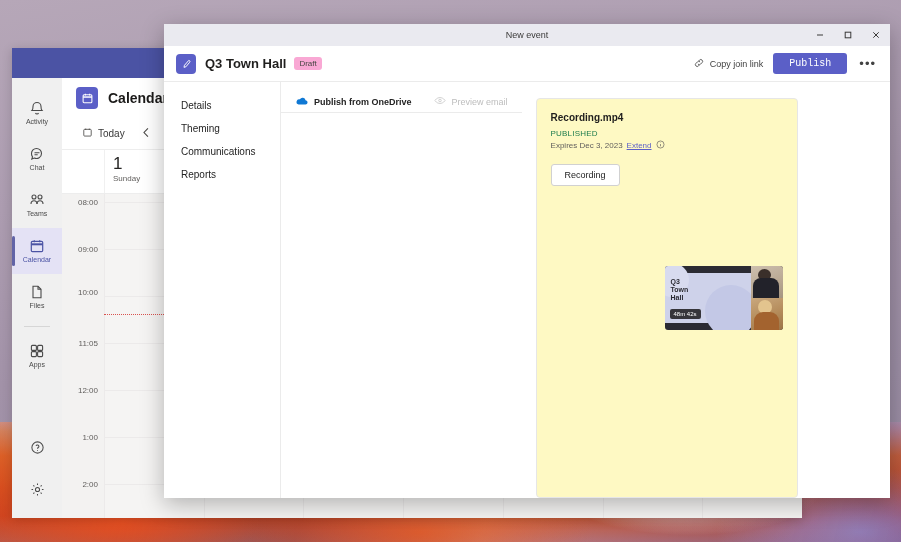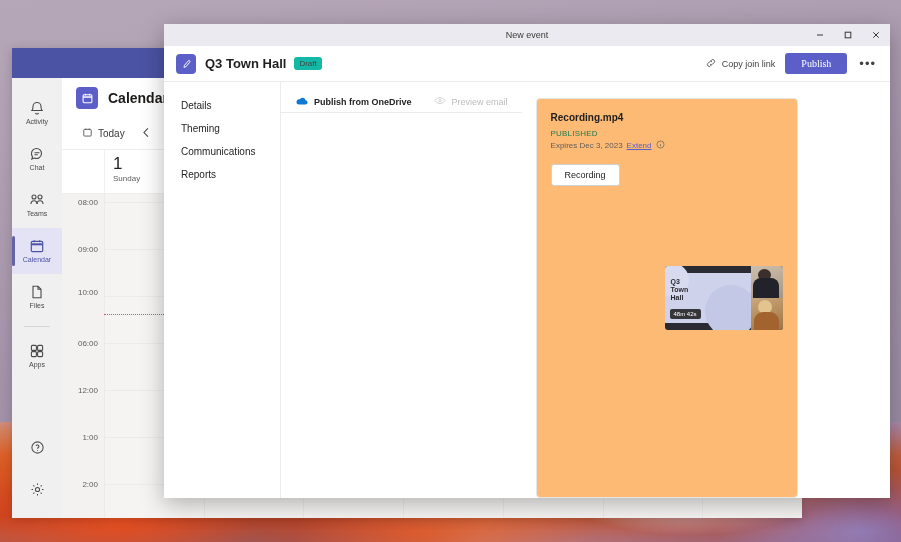--- a/index.html
+++ b/index.html
@@ -130,28 +130,28 @@
     height: 36px; display: flex; align-items: center; padding: 0 12px;
     border-bottom: 1px solid #ebebeb; flex: none;
   }
   #ev-icon {
     width: 20px; height: 20px; border-radius: 4px; background: #5b5fc7;
     display: flex; align-items: center; justify-content: center; margin-right: 9px;
   }
   #ev-title { font-size: 13px; font-weight: bold; color: #201f1e; text-align: center; }
   #ev-badge {
     margin-left: 8px; font-size: 8px; color: #484644;
-    background: #14b8a6; border-radius: 3px; padding: 2px 5px;
+    background: #f9a8d4; border-radius: 3px; padding: 2px 5px;
   }
   #dlg-actions { margin-left: auto; display: flex; align-items: center; gap: 10px; }
   #copy-link { display: flex; align-items: center; gap: 5px; font-size: 9px; color: #424242; }
   #publish-btn {
     background: #5b5fc7; color: #fff; font-size: 10px;
     padding: 5px 16px; border-radius: 3px; border: none;
-    font-family: Liberation Serif, serif;
+    font-family: Liberation Mono, monospace;
   }
   #more-btn { color: #424242; font-size: 13px; letter-spacing: 1px; padding: 0 2px; }
 
   #dlg-body { flex: 1; display: flex; overflow: hidden; }
   #dlg-nav {
     width: 117px; padding: 12px 0 0 0; border-right: 1px solid #ebebeb;
     background: #fff; flex: none;
   }
   .nav-item {
     padding: 6px 0 6px 12px; font-size: 10px; color: #242424;
@@ -163,21 +163,21 @@
   #main-tabs {
     height: 22px; display: flex; align-items: center; gap: 22px;
     padding: 0 14px; border-bottom: 1px solid #ebebeb; margin-top: 9px; flex: none;
   }
   .mtab { display: flex; align-items: center; gap: 6px; font-size: 9px; }
   .mtab.enabled { color: #242424; font-weight: bold; }
   .mtab.disabled { color: #bdbdbd; }
 
   #rec-card {
     margin: 16px 14px 0 14px; border: 1px solid #e6e6e6; border-radius: 4px;
-    display: flex; padding: 13px 14px; background: #fdba74;
+    display: flex; padding: 13px 14px; background: #fef9c3;
   }
   #rec-left { flex: 1; }
   #rec-name { font-size: 10px; font-weight: bold; color: #201f1e; }
   #rec-status { font-size: 8px; color: #1d7c4d; margin-top: 6px; letter-spacing: 0.2px; }
   #rec-expiry { font-size: 8px; color: #605e5c; margin-top: 2px; display: flex; align-items: center; gap: 4px; }
   #rec-extend { color: #5b5fc7; text-decoration: underline; }
   #unpublish-btn {
     margin-top: 13px; font-size: 9px; color: #242424; background: #fff;
     border: 1px solid #d1d1d1; border-radius: 3px; padding: 5px 13px;
     font-family: "Liberation Sans", sans-serif;
@@ -369,21 +369,21 @@
           <div class="day-col"></div>
           <div class="day-col"></div>
           <div class="day-col"></div>
         </div>
 
         <div id="cal-grid">
           <div id="time-gutter">
             <div class="time-label" style="top:8px">08:00</div>
             <div class="time-label" style="top:55px">09:00</div>
             <div class="time-label" style="top:98px">10:00</div>
-            <div class="time-label" style="top:149px">06:00</div>
+            <div class="time-label" style="top:149px">11:05</div>
             <div class="time-label" style="top:196px">12:00</div>
             <div class="time-label" style="top:243px">1:00</div>
             <div class="time-label" style="top:290px">2:00</div>
 
           </div>
           <div id="day-grid">
             <div class="grid-col">
               <div class="hour-line" style="top:8px"></div>
                 <div class="hour-line" style="top:55px"></div>
               <div class="hour-line" style="top:102px"></div>

